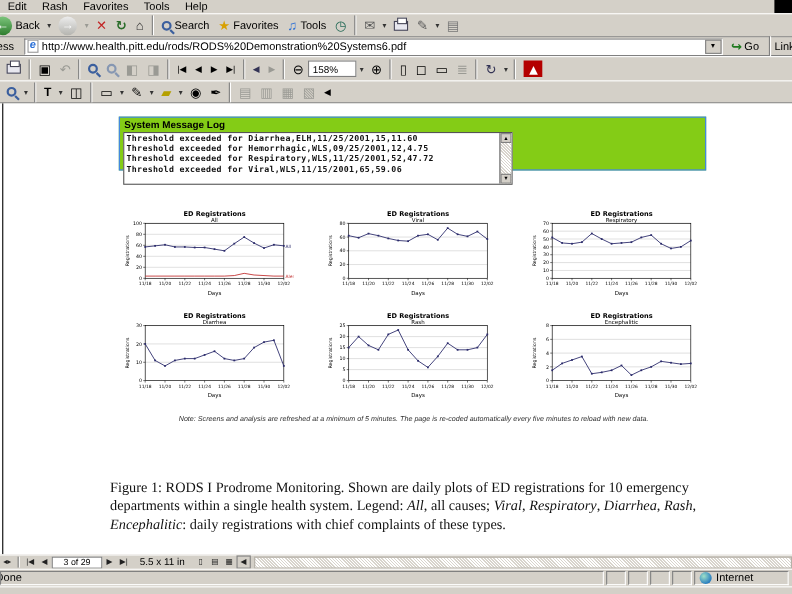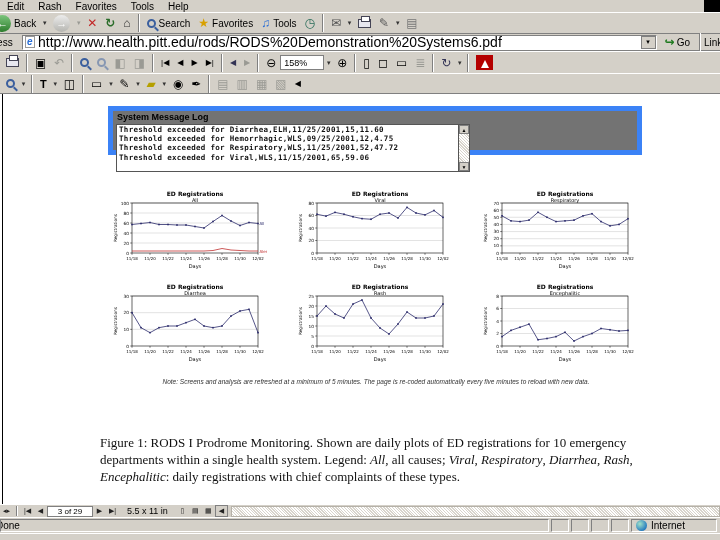--- a/index.html
+++ b/index.html
@@ -44,41 +44,41 @@
     background:#d4d0c8; border-bottom:1px solid #808080; display:flex; align-items:center; font-size:10px; }
   .addr-label-clip { width:20px; overflow:hidden; white-space:nowrap; }
   .addr-label-clip span { margin-left:-24px; display:inline-block; }
   .addr-field { flex:1; height:15px; background:#fff; margin:0 2px;
     border-top:1px solid #808080; border-left:1px solid #808080;
     border-bottom:1px solid #fff; border-right:1px solid #fff;
     display:flex; align-items:center; gap:3px; padding-left:2px; }
   .icon-iepage { width:10px; height:12px; background:#fff; border:1px solid #999; position:relative; display:inline-block; }
   .icon-iepage::after { content:"e"; position:absolute; left:1px; top:-1px; color:#2a6fd6;
     font-style:italic; font-weight:bold; font-size:10px; }
-  .addr-url { flex:1; overflow:hidden; white-space:nowrap; font-size:14px; }
+  .addr-url { flex:1; overflow:hidden; white-space:nowrap; font-size:10px; }
   .addr-drop { width:15px; height:13px; background:#d4d0c8; border:1px solid #808080;
     display:flex; align-items:center; justify-content:center; font-size:7px; }
   .go-btn { display:flex; align-items:center; gap:2px; padding:0 5px; }
   .go-arrow { color:#1f7a1f; font-size:12px; font-weight:bold; }
   .links-clip { width:16px; overflow:hidden; white-space:nowrap; font-size:10px; }
 
   .pdftoolbar1 { position:absolute; top:51px; left:0; width:720px; height:22px;
     background:#d4d0c8; border-top:1px solid #fff; display:flex; align-items:center; font-size:11px; }
   .pdftoolbar2 { position:absolute; top:73px; left:0; width:720px; height:21px;
     background:#d4d0c8; border-top:1px solid #fff; border-bottom:1px solid #808080;
     display:flex; align-items:center; font-size:11px; }
   .zoom-combo { width:44px; height:15px; background:#fff; border:1px solid #808080;
     font-size:9px; display:flex; align-items:center; padding-left:3px; }
 
   
   .content { position:absolute; top:94px; left:0; width:720px; height:410px; background:#fff; }
   .page-left-border { position:absolute; left:2px; top:0; width:1px; height:410px; background:#000; }
 
   .logwin { position:absolute; left:108px; top:12px; width:534px; height:49px;
-    background:#737373; border:5px solid #3b82f6; }
+    background:#84cc16; border:1px solid #3b82f6; }
   .logwin-title { font-size:9px; font-weight:bold; padding:1px 4px; color:#000; }
   .logbox { position:absolute; left:3px; top:13px; width:354px; height:48px;
     background:#fff; border:1px solid #555; overflow:hidden;font-weight:bold; }
   .logline { font-family:"DejaVu Sans Mono",monospace; font-size:7.5px; line-height:9.2px;
     letter-spacing:0.3px; white-space:nowrap; padding-left:2px; color:#111; }
   .vscroll { position:absolute; right:0; top:0; bottom:0; width:11px;
     background:repeating-linear-gradient(45deg,#fff 0 1px,#d8d4cc 1px 2px); border-left:1px solid #555; }
   .sb-btn { position:absolute; left:0; width:10px; height:9px; background:#d4d0c8;
     border:1px solid #808080; font-size:5px; display:flex; align-items:center; justify-content:center; }
   .sb-up { top:0; } .sb-down { bottom:0; }

